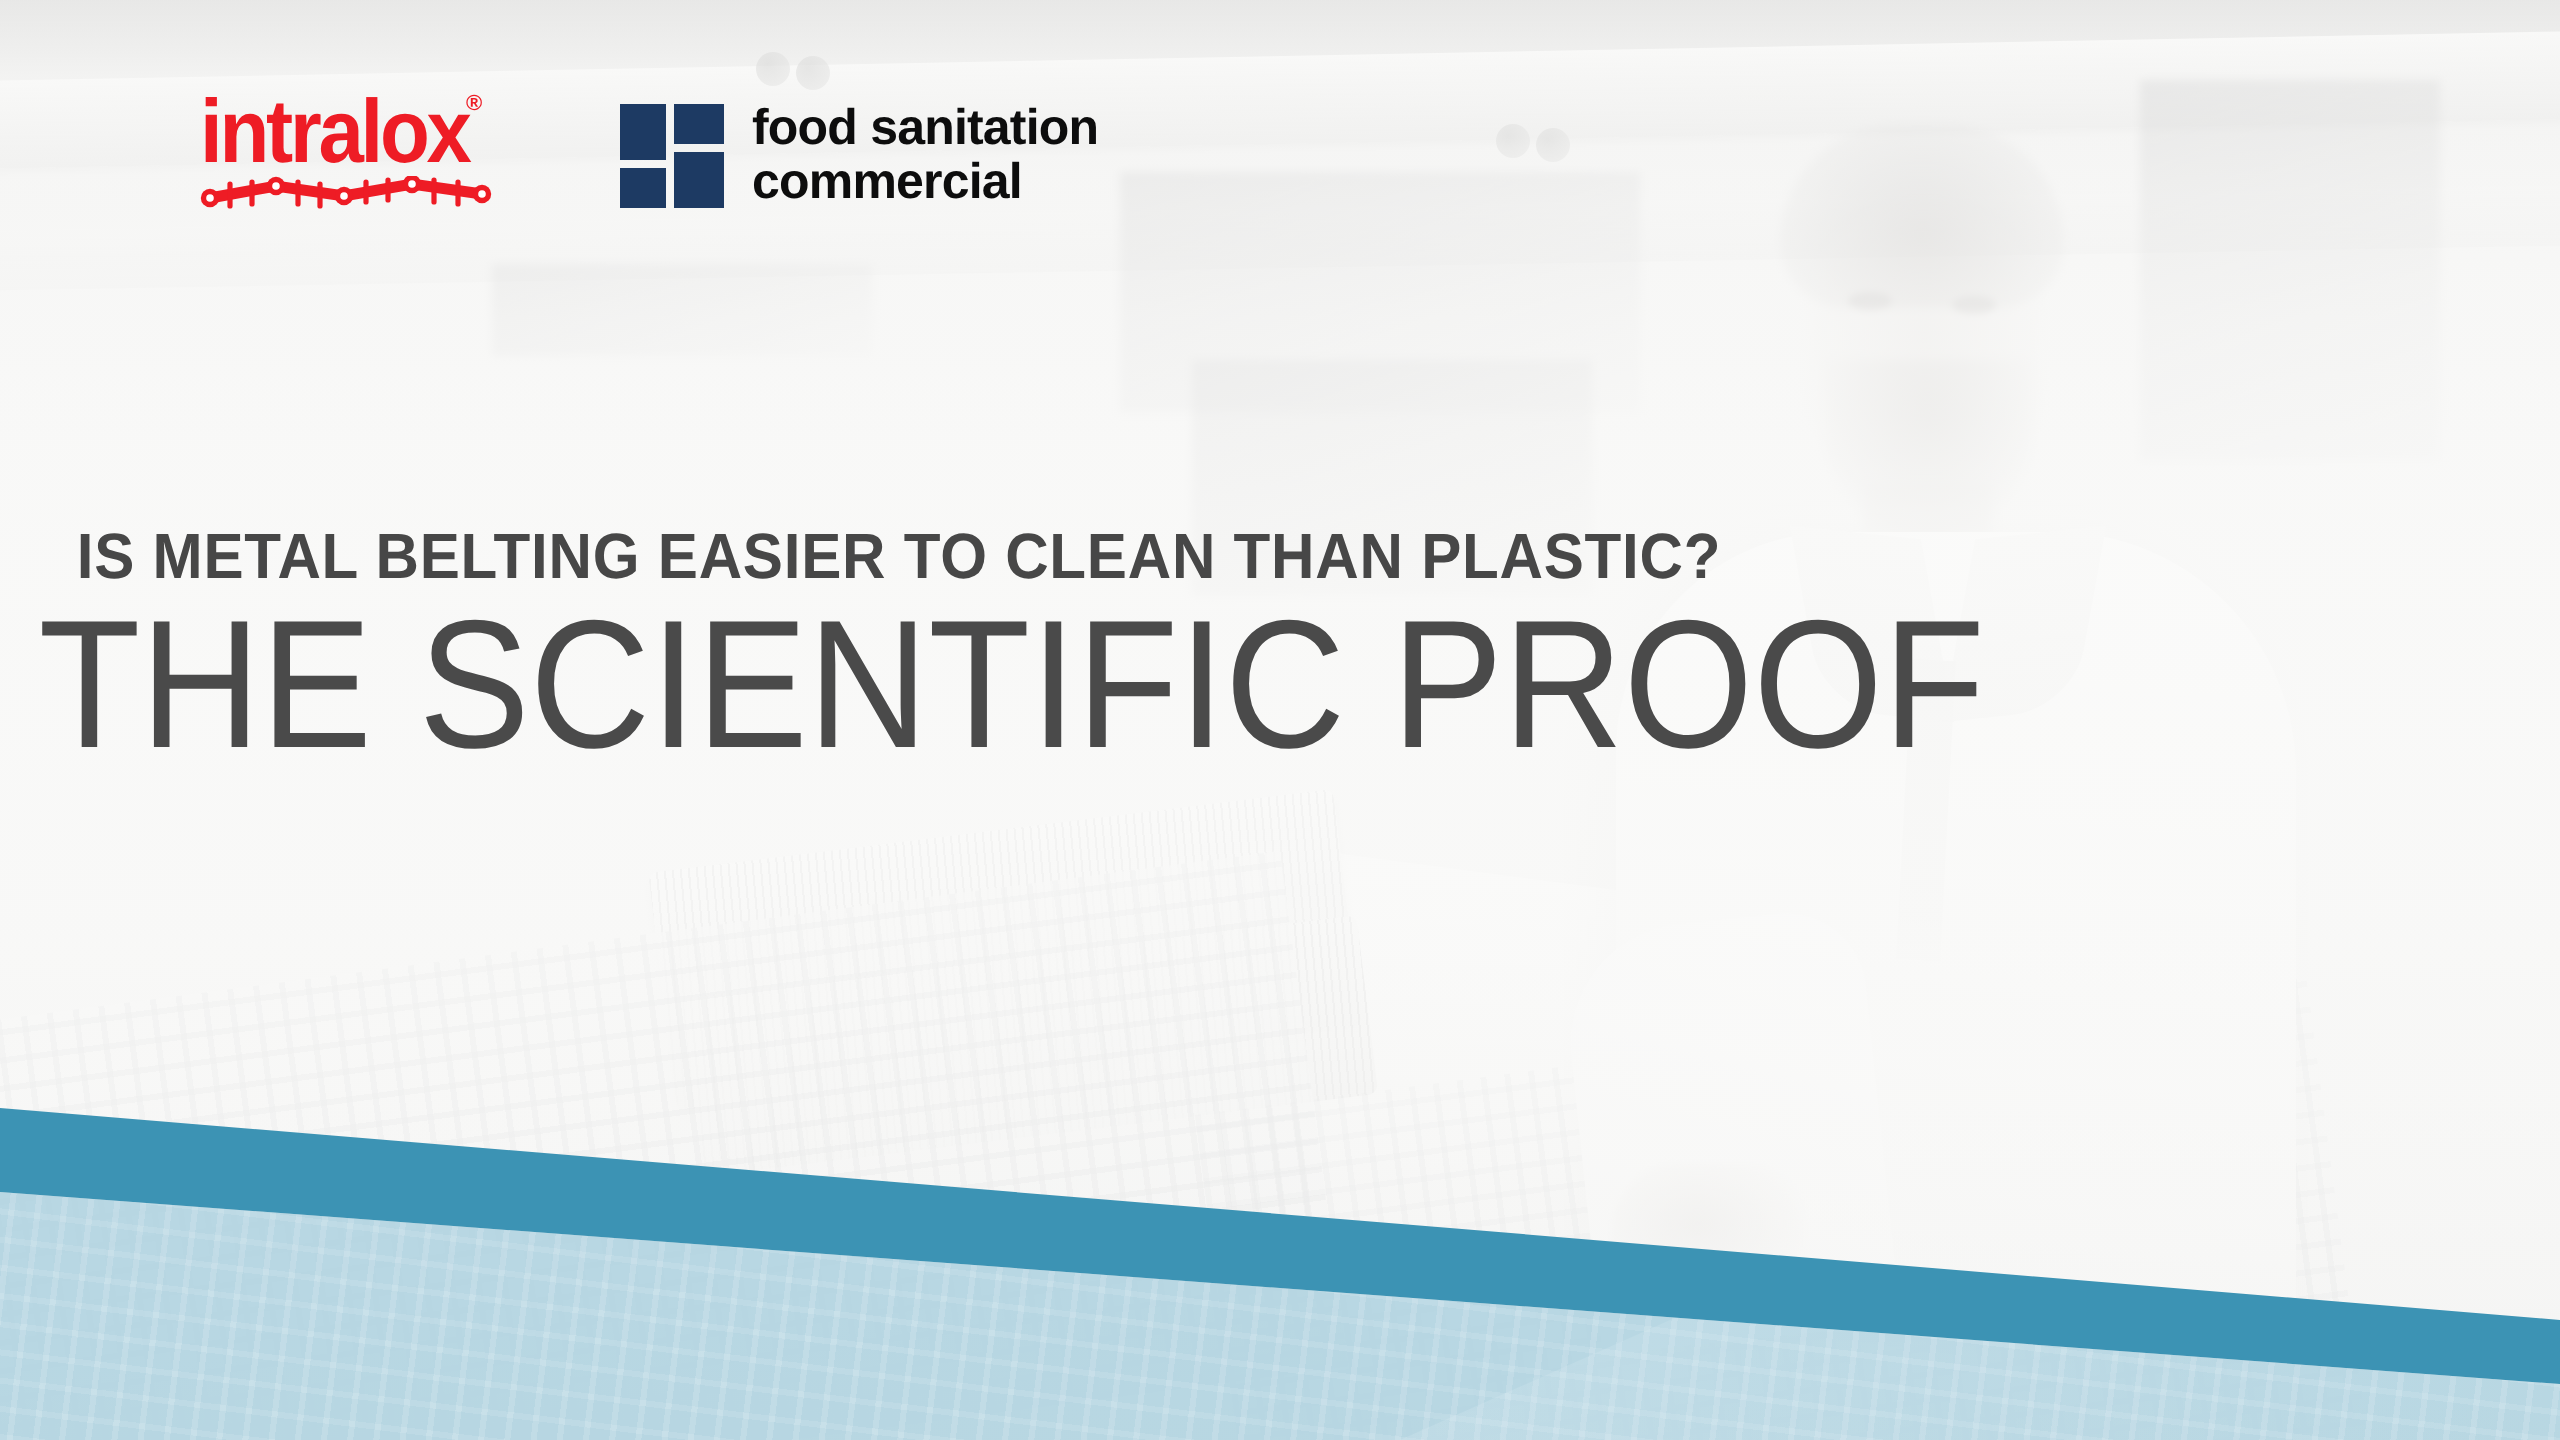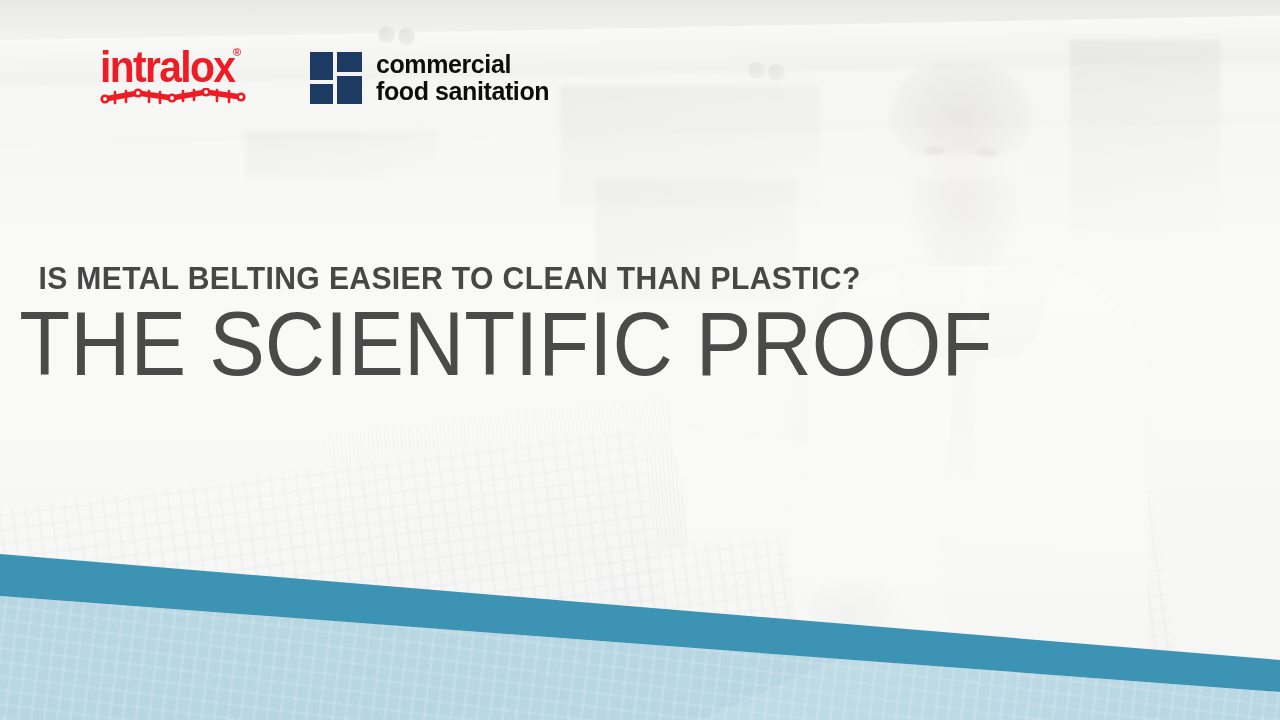--- a/index.html
+++ b/index.html
@@ -431,22 +431,22 @@
     </div>
 
     <div class="cfs-logo">
       <div class="cfs-mark">
         <span class="cfs-sq tl"></span>
         <span class="cfs-sq bl"></span>
         <span class="cfs-sq tr"></span>
         <span class="cfs-sq br"></span>
       </div>
       <div class="cfs-text">
+        <div>food sanitation</div>
         <div>commercial</div>
-        <div>food sanitation</div>
       </div>
     </div>
 
   </div>
 
   <div class="headline">
     <div class="eyebrow">IS METAL BELTING EASIER TO CLEAN THAN PLASTIC?</div>
     <div class="maintitle">THE SCIENTIFIC PROOF</div>
   </div>
 

